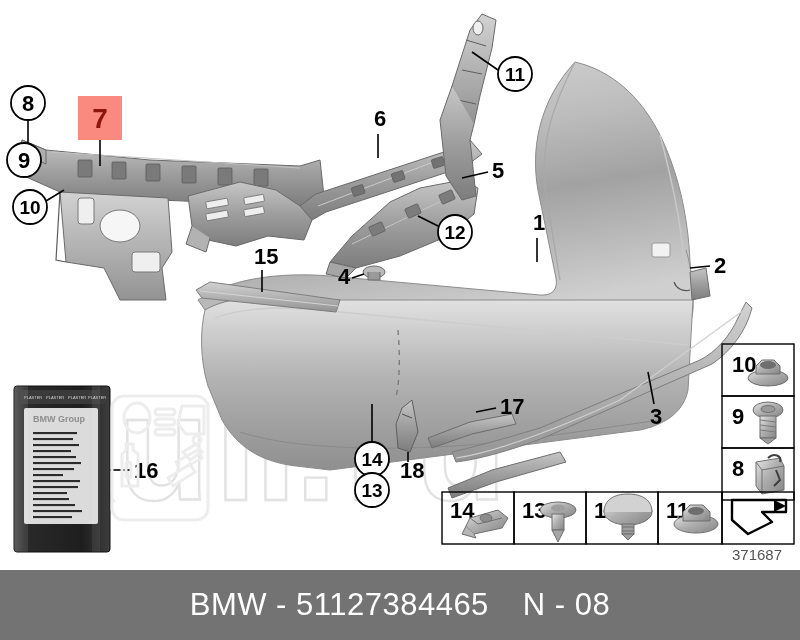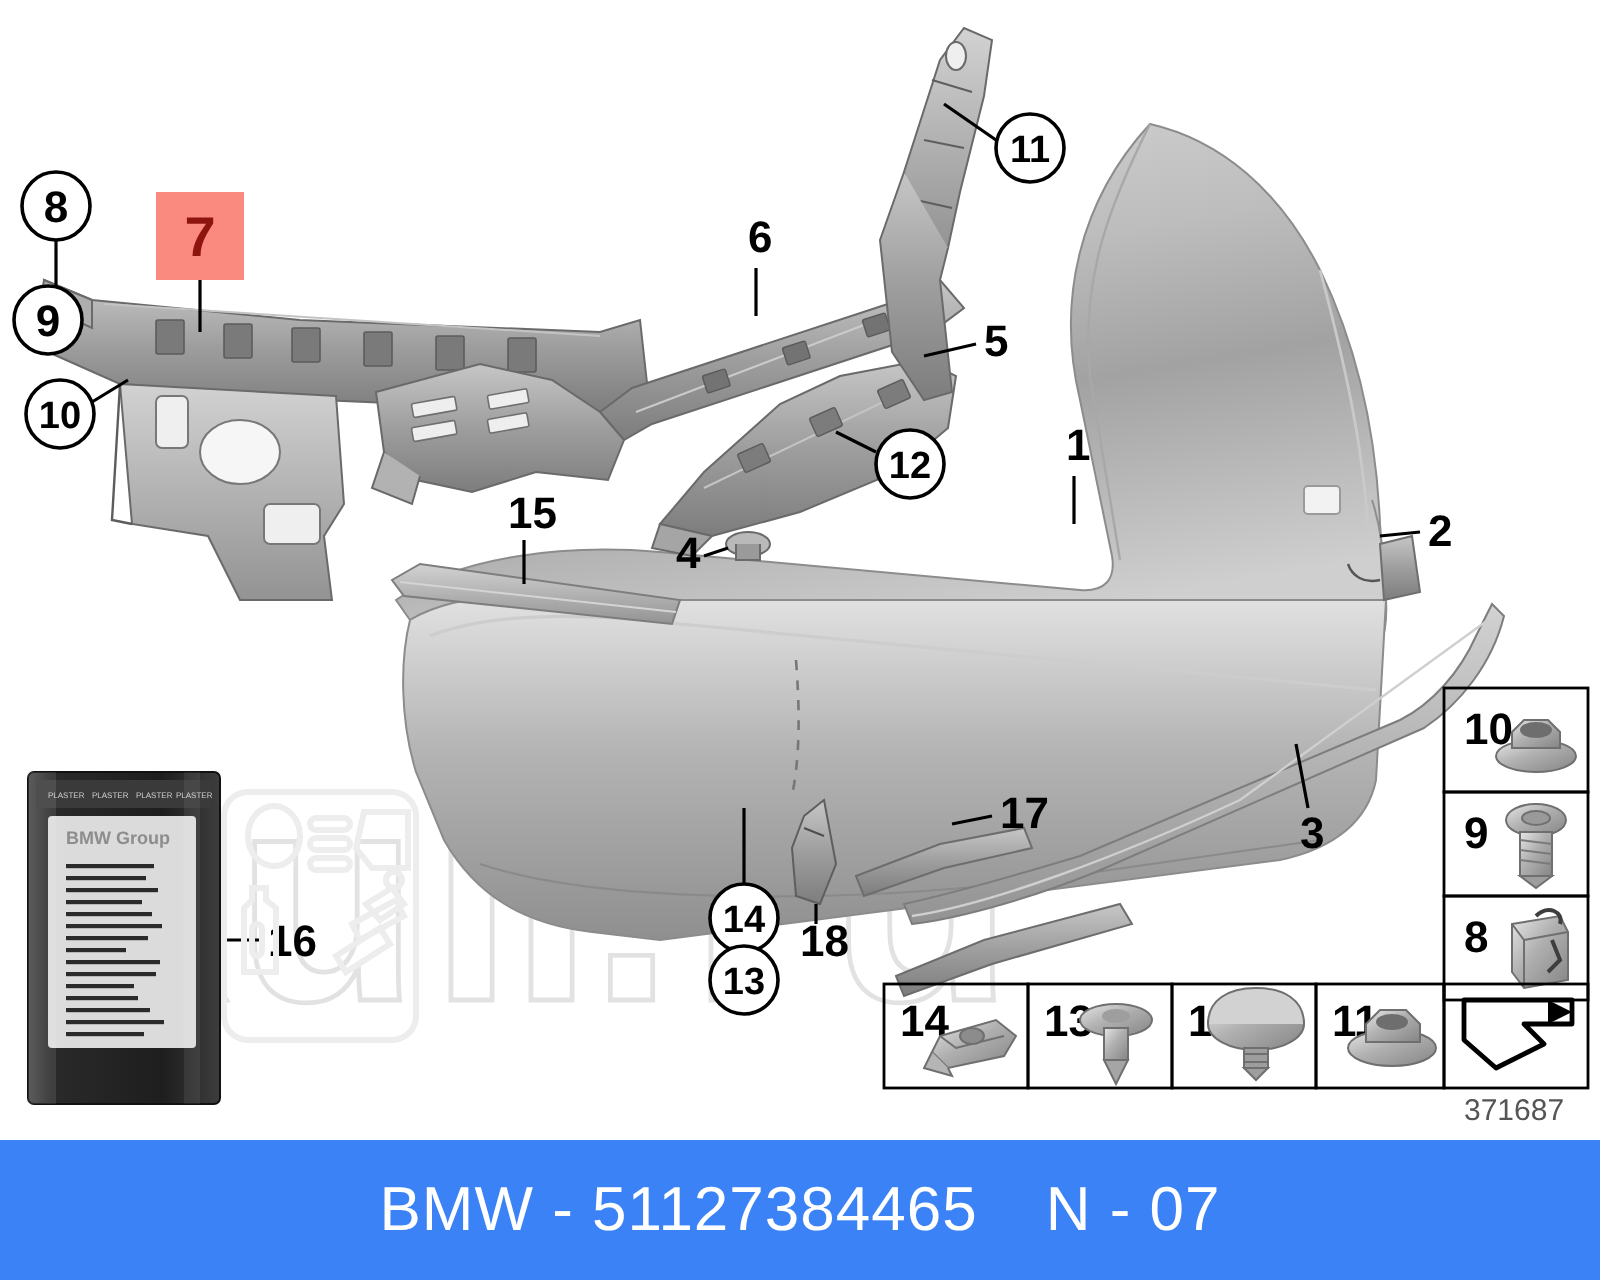--- a/index.html
+++ b/index.html
@@ -1,20 +1,20 @@
 <!DOCTYPE html>
 <html><head>
 <meta charset="utf-8">
 <style>
   html,body{margin:0;padding:0;background:#fff;}
   body{width:800px;height:640px;position:relative;overflow:hidden;
        font-family:"Liberation Sans",sans-serif;}
 
   #diagram{position:absolute;left:0;top:0;width:800px;height:570px;background:#ffffff;}
-  #footer{position:absolute;left:0;top:570px;width:800px;height:70px;background:#3b82f6;
+  #footer{position:absolute;left:0;top:570px;width:800px;height:70px;background:#737373;
           display:flex;align-items:center;justify-content:center;gap:34px;}
   #footer .ftxt{color:#ffffff;font-size:31px;letter-spacing:.5px;white-space:nowrap;}
 
   svg{display:block;}
   .lbl{font-family:"Liberation Sans",sans-serif;font-weight:bold;fill:#000;}
   .lbl-num{font-size:22px;}
   .lbl-num-sm{font-size:19px;}
   .leader{stroke:#000;stroke-width:1.6;fill:none;}
   .circ{fill:#fff;stroke:#000;stroke-width:1.8;}
   .boxline{fill:none;stroke:#000;stroke-width:1.4;}
@@ -423,14 +423,14 @@
         <path d="M774 500 L786 506 L774 512 Z" fill="#000"></path>
       </g>
 
       <text class="idtxt" x="732" y="560">371687</text>
     </g>
   </svg>
 </div>
 
 <div id="footer">
   <span class="ftxt">BMW - 51127384465</span>
-  <span class="ftxt">N - 07</span>
+  <span class="ftxt">N - 08</span>
 </div>
 
 </body></html>

